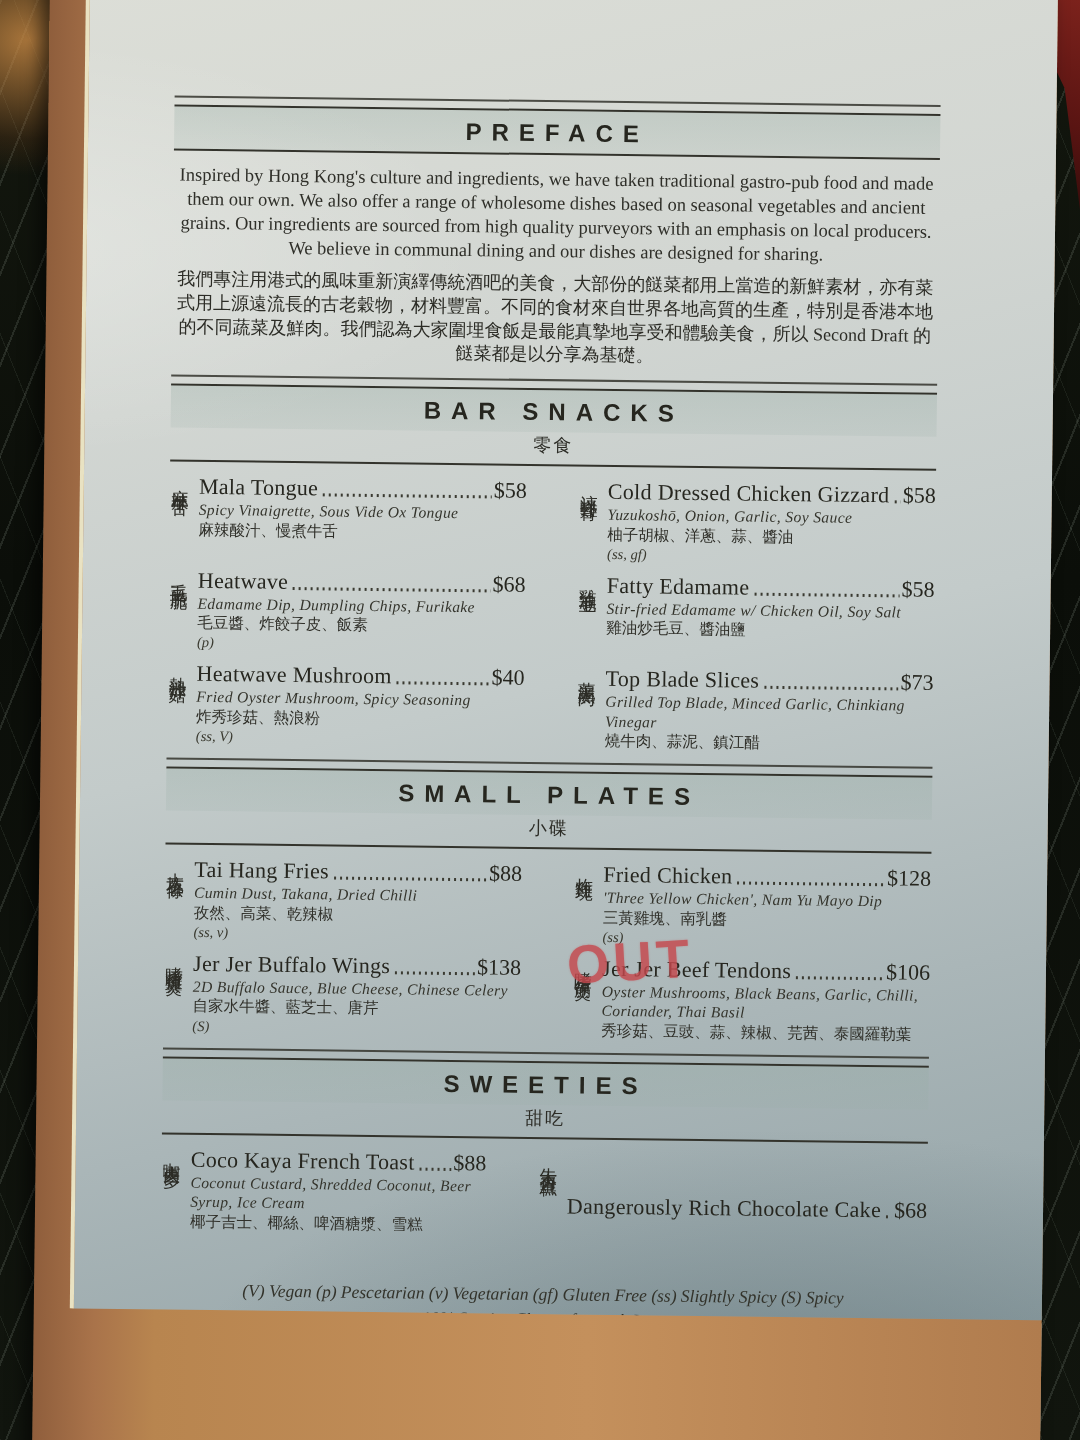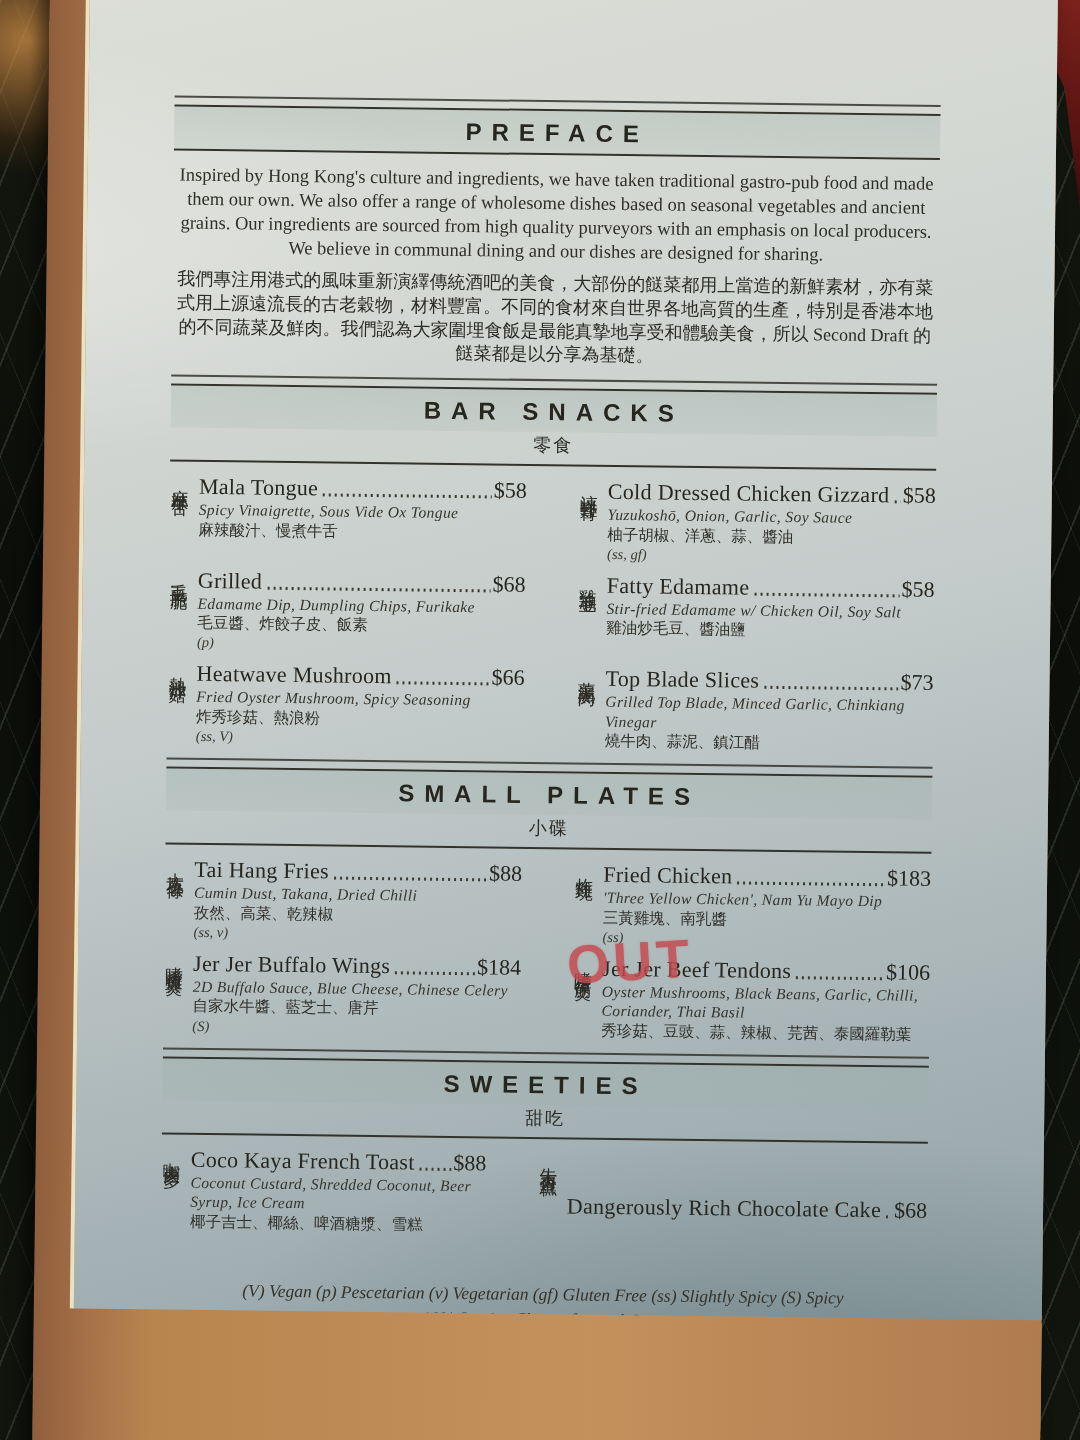--- a/index.html
+++ b/index.html
@@ -126,21 +126,21 @@
               </div>
             <div class="desc-en">Yuzukoshō, Onion, Garlic, Soy Sauce</div>
             <div class="desc-zh">柚子胡椒、洋蔥、蒜、醬油</div>
             <div class="tags">(ss, gf)</div>
           </div>
         </div>
         <div class="item">
           <div class="zh-label">毛豆脆脆</div>
           <div class="item-body">
             <div class="name-row">
-                <span class="item-name">Grilled</span>
+                <span class="item-name">Heatwave</span>
                 <span class="leader"></span>
                 <span class="item-price">$68</span>
               </div>
             <div class="desc-en">Edamame Dip, Dumpling Chips, Furikake</div>
             <div class="desc-zh">毛豆醬、炸餃子皮、飯素</div>
             <div class="tags">(p)</div>
           </div>
         </div>
         <div class="item">
           <div class="zh-label">雞油毛豆</div>
@@ -154,21 +154,21 @@
             <div class="desc-zh">雞油炒毛豆、醬油鹽</div>
 
           </div>
         </div>
         <div class="item">
           <div class="zh-label">熱浪炸菇</div>
           <div class="item-body">
             <div class="name-row">
                 <span class="item-name">Heatwave Mushroom</span>
                 <span class="leader"></span>
-                <span class="item-price">$66</span>
+                <span class="item-price">$40</span>
               </div>
             <div class="desc-en">Fried Oyster Mushroom, Spicy Seasoning</div>
             <div class="desc-zh">炸秀珍菇、熱浪粉</div>
             <div class="tags">(ss, V)</div>
           </div>
         </div>
         <div class="item">
           <div class="zh-label">蒜泥黑肉</div>
           <div class="item-body">
             <div class="name-row">
@@ -201,34 +201,34 @@
             <div class="desc-zh">孜然、高菜、乾辣椒</div>
             <div class="tags">(ss, v)</div>
           </div>
         </div>
         <div class="item">
           <div class="zh-label">炸雞塊</div>
           <div class="item-body">
             <div class="name-row">
                 <span class="item-name">Fried Chicken</span>
                 <span class="leader"></span>
-                <span class="item-price">$183</span>
+                <span class="item-price">$128</span>
               </div>
             <div class="desc-en">'Three Yellow Chicken', Nam Yu Mayo Dip</div>
             <div class="desc-zh">三黃雞塊、南乳醬</div>
             <div class="tags">(ss)</div>
           </div>
         </div>
         <div class="item">
           <div class="zh-label">嗜嗜雞翼煲</div>
           <div class="item-body">
             <div class="name-row">
                 <span class="item-name">Jer Jer Buffalo Wings</span>
                 <span class="leader"></span>
-                <span class="item-price">$184</span>
+                <span class="item-price">$138</span>
               </div>
             <div class="desc-en">2D Buffalo Sauce, Blue Cheese, Chinese Celery</div>
             <div class="desc-zh">自家水牛醬、藍芝士、唐芹</div>
             <div class="tags">(S)</div>
           </div>
         </div>
         <div class="item">
           <div class="out-stamp">OUT</div>
           <div class="zh-label">嗜嗜牛筋煲</div>
           <div class="item-body">

